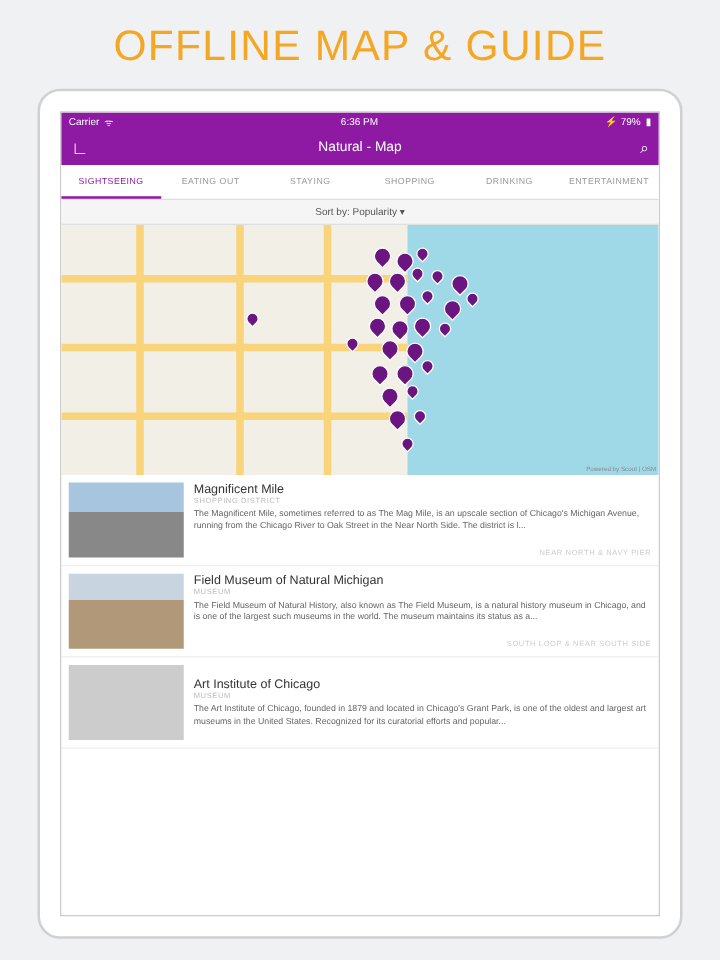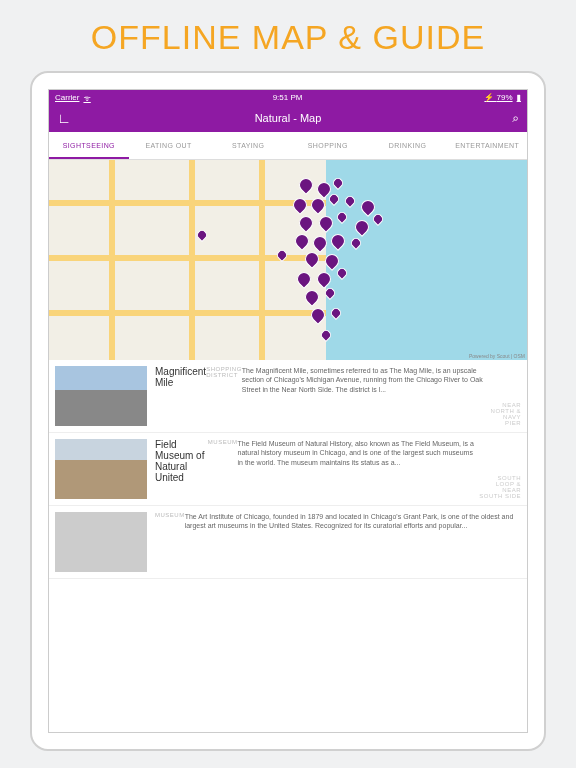--- a/index.html
+++ b/index.html
@@ -1,60 +1,60 @@
 <!DOCTYPE html>
 <html><head>
 <meta charset="utf-8">
 <style>
 * { margin: 0; padding: 0; box-sizing: border-box; }
 body { font-family: -apple-system, Helvetica, Arial, sans-serif; background: #f0f1f2; width: 576px; height: 768px; overflow: hidden; }
 .page-title { text-align: center; color: #f5a623; font-size: 34px; font-weight: 400; letter-spacing: 1px; padding: 18px 0 14px; }
 .tablet { margin: 0 30px; background: #fff; border: 2px solid #d0d0d0; border-radius: 18px; padding: 16px; height: 680px; overflow: hidden; }
 .screen { background: #fff; border: 1px solid #ccc; height: 100%; overflow: hidden; display: flex; flex-direction: column; }
 .statusbar { background: #8e1aa3; color: #fff; font-size: 8px; padding: 2px 6px; display: flex; justify-content: space-between; align-items: center; height: 14px; }
-.statusbar .left, .statusbar .right { display: flex; gap: 4px; align-items: center; text-decoration: underline; }
+.statusbar .left, .statusbar .right { display: flex; gap: 4px; align-items: center; }
 .navbar { background: #8e1aa3; color: #fff; display: flex; align-items: center; justify-content: center; position: relative; height: 28px; font-size: 11px; font-weight: 500; }
 .navbar .back { position: absolute; left: 8px; font-size: 14px; }
 .navbar .search { position: absolute; right: 8px; font-size: 12px; }
 .tabs { display: flex; background: #fff; border-bottom: 1px solid #ddd; height: 28px; }
 .tab { flex: 1; text-align: center; font-size: 7px; color: #999; padding: 10px 0 6px; letter-spacing: 0.4px; }
 .tab.active { color: #8e1aa3; border-bottom: 2px solid #8e1aa3; }
 .sortbar { background: #f5f5f5; text-align: center; font-size: 8px; color: #555; padding: 5px 0; border-bottom: 1px solid #e0e0e0; }
 .map { position: relative; height: 200px; background: #f2efe6; overflow: hidden; }
 .water { position: absolute; right: 0; top: 0; width: 42%; height: 100%; background: #9fd9e8; }
 .road-h { position: absolute; left: 0; width: 58%; height: 6px; background: #f9d47a; }
 .road-v { position: absolute; top: 0; height: 100%; width: 6px; background: #f9d47a; }
 .pin { position: absolute; width: 14px; height: 14px; background: #6b1580; border: 1px solid #fff; border-radius: 50% 50% 50% 0; transform: rotate(-45deg); }
 .pin.sm { width: 10px; height: 10px; }
 .attrib { position: absolute; right: 2px; bottom: 1px; font-size: 5px; color: #888; }
 .list { flex: 1; overflow: hidden; }
 .item { display: flex; border-bottom: 1px solid #eee; padding: 6px; }
 .thumb { width: 92px; height: 60px; background: linear-gradient(#a8c5e0 40%, #888 40%); flex-shrink: 0; margin-right: 8px; }
 .thumb.t2 { background: linear-gradient(#c8d4df 35%, #b09878 35%); }
 .thumb.t3 { background: #ccc; }
-.info { flex: 1; display: flex; flex-direction: row; justify-content: center; }
+.info { flex: 1; display: flex; flex-direction: column; justify-content: center; }
 .name { font-size: 10px; font-weight: 500; color: #333; margin-bottom: 1px; }
 .cat { font-size: 6px; color: #bbb; letter-spacing: 0.5px; margin-bottom: 3px; }
 .desc { font-size: 7px; color: #666; line-height: 1.35; }
 .area { font-size: 6px; color: #ccc; letter-spacing: 0.5px; text-align: right; margin-top: auto; }
 </style>
 </head>
 <body>
 
 <div class="page-title">OFFLINE MAP &amp; GUIDE</div>
 
 <div class="tablet">
 <div class="screen">
 
 <div class="statusbar">
   <div class="left">
     <span>Carrier</span>
     <span>ᯤ</span>
   </div>
-  <span>9:51 PM</span>
+  <span>6:36 PM</span>
   <div class="right">
     <span>⚡ <span>79%</span></span>
     <span>▮</span>
   </div>
 </div>
 
 <div class="navbar">
   <span class="back">∟</span>
   <span>Natural - Map</span>
   <span class="search">⌕</span>
@@ -62,20 +62,21 @@
 
 <div class="tabs">
   <div class="tab active">SIGHTSEEING</div>
   <div class="tab">EATING OUT</div>
   <div class="tab">STAYING</div>
   <div class="tab">SHOPPING</div>
   <div class="tab">DRINKING</div>
   <div class="tab">ENTERTAINMENT</div>
 </div>
 
+<div class="sortbar">Sort by: Popularity ▾</div>
 
 <div class="map">
   <div class="water"></div>
   <div class="road-h" style="top:40px"></div>
   <div class="road-h" style="top:95px"></div>
   <div class="road-h" style="top:150px"></div>
   <div class="road-v" style="left:60px"></div>
   <div class="road-v" style="left:140px"></div>
   <div class="road-v" style="left:210px"></div>
   <div class="pin" style="top:18px;left:250px"></div>
@@ -116,29 +117,30 @@
     <div class="info">
       <div class="name">Magnificent Mile</div>
       <div class="cat">SHOPPING DISTRICT</div>
       <div class="desc">The Magnificent Mile, sometimes referred to as The Mag Mile, is an upscale section of Chicago's Michigan Avenue, running from the Chicago River to Oak Street in the Near North Side. The district is l...</div>
       <div class="area">NEAR NORTH &amp; NAVY PIER</div>
     </div>
   </div>
   <div class="item">
     <div class="thumb t2"></div>
     <div class="info">
-      <div class="name">Field Museum of Natural United</div>
+      <div class="name">Field Museum of Natural Michigan</div>
       <div class="cat">MUSEUM</div>
       <div class="desc">The Field Museum of Natural History, also known as The Field Museum, is a natural history museum in Chicago, and is one of the largest such museums in the world. The museum maintains its status as a...</div>
       <div class="area">SOUTH LOOP &amp; NEAR SOUTH SIDE</div>
     </div>
   </div>
   <div class="item">
     <div class="thumb t3"></div>
     <div class="info">
+      <div class="name">Art Institute of Chicago</div>
       <div class="cat">MUSEUM</div>
       <div class="desc">The Art Institute of Chicago, founded in 1879 and located in Chicago's Grant Park, is one of the oldest and largest art museums in the United States. Recognized for its curatorial efforts and popular...</div>
     </div>
   </div>
 </div>
 
 </div>
 </div>
 
 </body></html>

